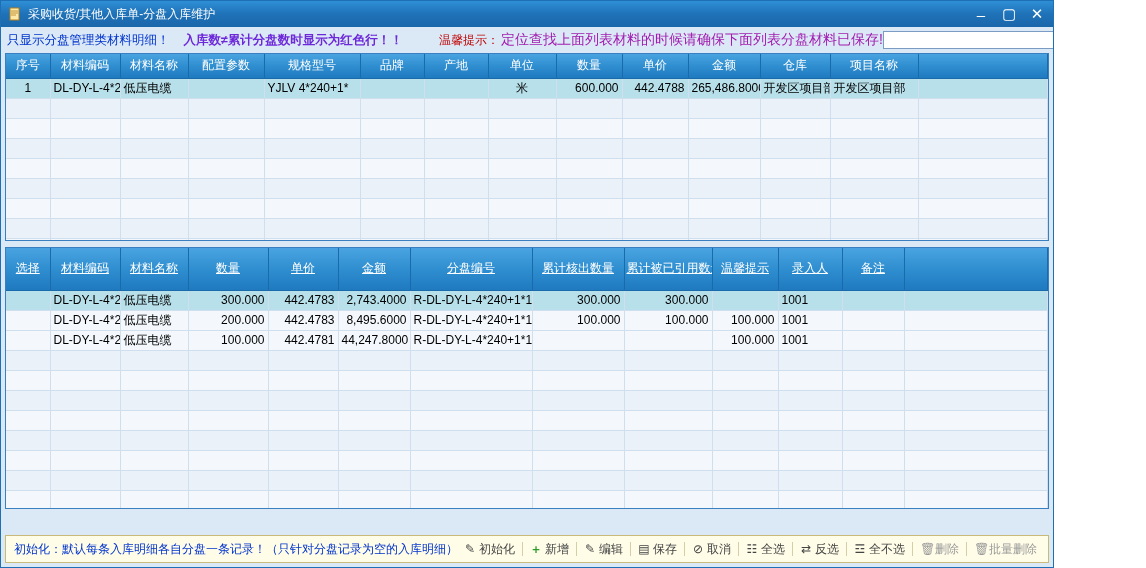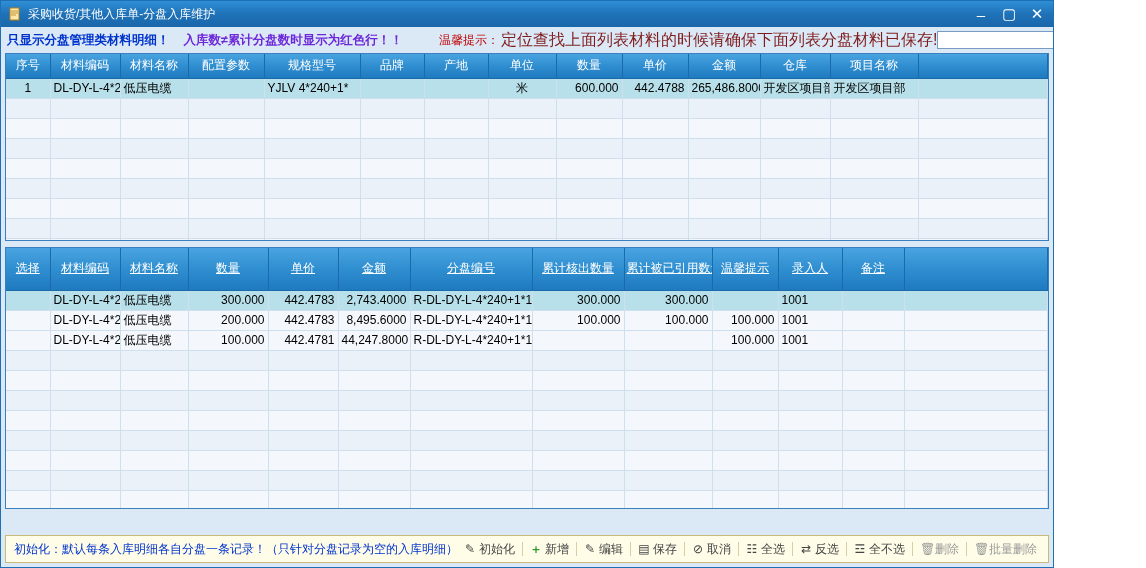--- a/index.html
+++ b/index.html
@@ -58,40 +58,40 @@
     height: 26px;
     display: flex;
     align-items: center;
     padding: 0 6px;
     background: #dbe9f7;
     box-sizing: border-box;
     gap: 0px;
   }
   .notice .n-blue {
     color: #0033cc;
-    font-weight: bold;
+    font-weight: normal;
     font-size: 12.5px;
     white-space: nowrap;
   }
   .notice .n-red {
     color: #6d28d9;
     font-weight: bold;
     font-size: 12.5px;
     white-space: nowrap;
     margin-left: 14px;
   }
   .notice .n-tip-label {
     color: #c00000;
     font-size: 12px;
     margin-left: 36px;
     white-space: nowrap;
   }
   .notice .n-tip-text {
-    color: #7f1d1d;
-    font-size: 16px;
+    color: #a21caf;
+    font-size: 14px;
     white-space: nowrap;
     margin-left: 2px;
   }
   .notice .n-spacer { flex: 1; }
   .search-box {
     width: 218px;
     height: 18px;
     background: #fff;
     border: 1px solid #7a9cc4;
     box-sizing: border-box;

